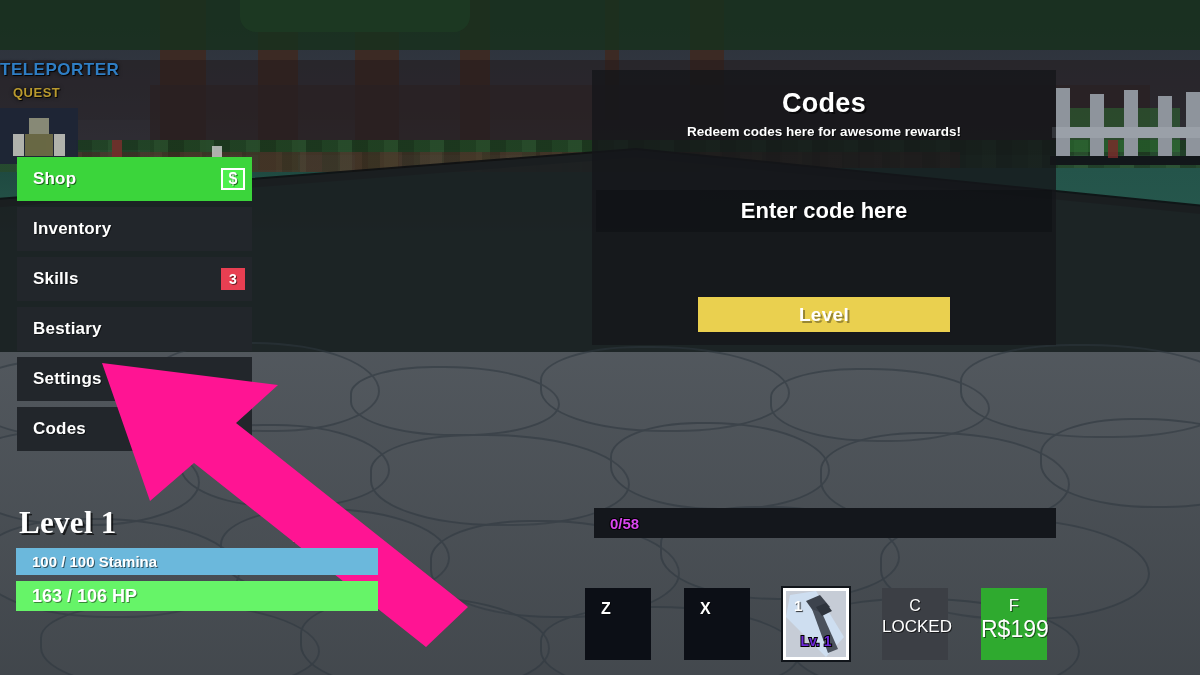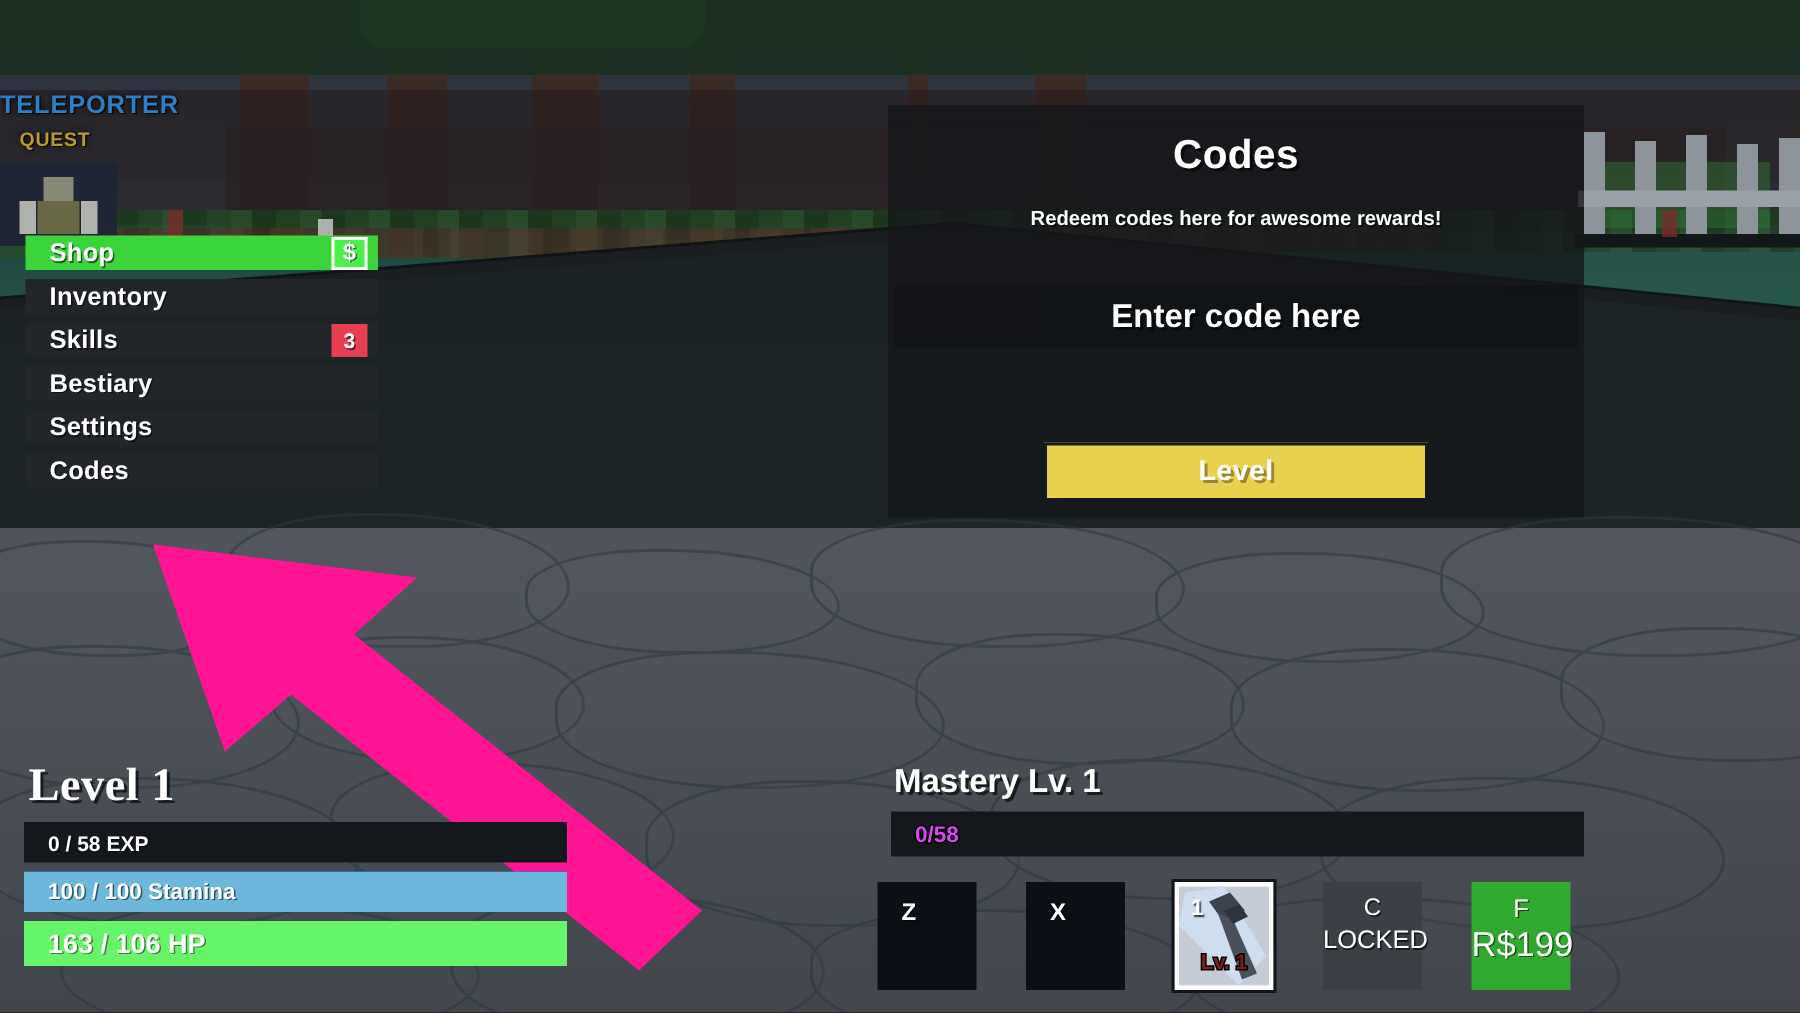--- a/index.html
+++ b/index.html
@@ -115,21 +115,21 @@
   #lbl-teleporter{ left:0px; top:60px; font-size:17px; color:#2f7ec4; }
   #lbl-quest{ left:13px; top:85px; font-size:13px; color:#b99a2e; }
   #lbl-coins{
     left:292px; top:528px; font-size:15px; color:#d8cf7a; font-weight:bold;
     text-shadow:1px 1px 0 rgba(0,0,0,.8);
   }
 
   
   #side-menu{ position:absolute; left:17px; top:157px; width:235px; }
   .menu-item{
-    position:relative; height:23px; margin-bottom:6px;
+    position:relative; height:44px; margin-bottom:6px;
     background:#22262b; display:flex; align-items:center;
     padding-left:16px; color:#ffffff; font-size:17px; font-weight:bold;
     letter-spacing:.2px;
     text-shadow:1px 1px 0 rgba(0,0,0,.55);
   }
   .menu-item.active{ background:#3bd53b; }
   .menu-badge{
     position:absolute; right:7px; top:50%; transform:translateY(-50%);
     min-width:24px; height:22px; display:flex; align-items:center; justify-content:center;
     font-size:14px; font-weight:bold; color:#fff; border:2px solid #ffffff;
@@ -142,21 +142,21 @@
   #codes-panel{
     position:absolute; left:592px; top:70px; width:464px; height:275px;
     background:rgba(20,22,26,.78);
   }
   #codes-title{
     position:absolute; left:0; top:18px; width:100%; text-align:center;
     color:#ffffff; font-size:27px; font-weight:bold; letter-spacing:.3px;
     text-shadow:2px 2px 0 rgba(0,0,0,.6);
   }
   #codes-sub{
-    position:absolute; left:0; top:68px; width:100%; text-align:center;
+    position:absolute; left:0; top:54px; width:100%; text-align:center;
     color:#ffffff; font-size:13.5px; font-weight:bold;
     text-shadow:1px 1px 0 rgba(0,0,0,.6);
   }
   #code-input{
     position:absolute; left:4px; top:120px; width:456px; height:42px;
     background:rgba(8,12,14,.35); border:none; outline:none;
     color:#ffffff; font-size:22px; font-weight:bold; text-align:center;
     font-family:"Liberation Sans", sans-serif;
     text-shadow:2px 2px 0 rgba(0,0,0,.6);
   }
@@ -235,21 +235,21 @@
     font-size:23px; font-weight:normal;
     text-shadow:1px 1px 0 rgba(0,0,0,.5);
   }
   .slot.equipped{
     background:#c6ccd6; border:3px solid #ffffff; outline:2px solid #11151a;
   }
   .slot.equipped .key{ left:8px; top:6px; color:#ffffff; font-size:15px;
     text-shadow:1px 1px 1px rgba(0,0,0,.8); z-index:3; }
   .slot.equipped .lvl{
     position:absolute; left:0; bottom:8px; width:100%; text-align:center;
-    color:#7f1d1d; font-size:14px; font-weight:bold; z-index:3;
+    color:#6d28d9; font-size:14px; font-weight:bold; z-index:3;
     -webkit-text-stroke:2px #000; paint-order:stroke fill;
   }
   .slot.equipped svg{ position:absolute; left:0; top:0; }
 </style>
 </head>
 <body>
 
 <div id="stage">
 
   <div class="bg">
@@ -356,36 +356,31 @@
     <input id="code-input" type="text" placeholder="Enter code here" value="" style="">
     <button id="claim-button">Level</button>
   </div>
 
   <svg id="pink-arrow" viewBox="0 0 420 300">
     <path d="M 14 8 L 190 30 L 148 68 L 380 252 L 338 292 L 106 108 L 62 146 Z" fill="#FF1493"></path>
   </svg>
 
   <div id="player-stats">
     <div id="level-text">Level 1</div>
-    <div class="stat-bar" id="exp-bar">
-      <div class="fill" style="width:0%"></div>
-      <span class="txt">0 / 58 EXP</span>
-    </div>
     <div class="stat-bar" id="stamina-bar">
       <div class="fill" style="width:100%"></div>
       <span class="txt">100 / 100 Stamina</span>
     </div>
     <div class="stat-bar" id="hp-bar">
       <div class="fill" style="width:100%"></div>
       <span class="txt">163 / 106 HP</span>
     </div>
   </div>
 
   <div id="mastery">
-    <div id="mastery-title">Mastery Lv. 1</div>
     <div id="mastery-bar">
       <div class="fill" style="width:0%"></div>
       <span class="txt">0/58</span>
     </div>
   </div>
 
   <div id="hotbar">
     <div class="slot" style="left:0px;">
       <span class="key">Z</span>
     </div>

